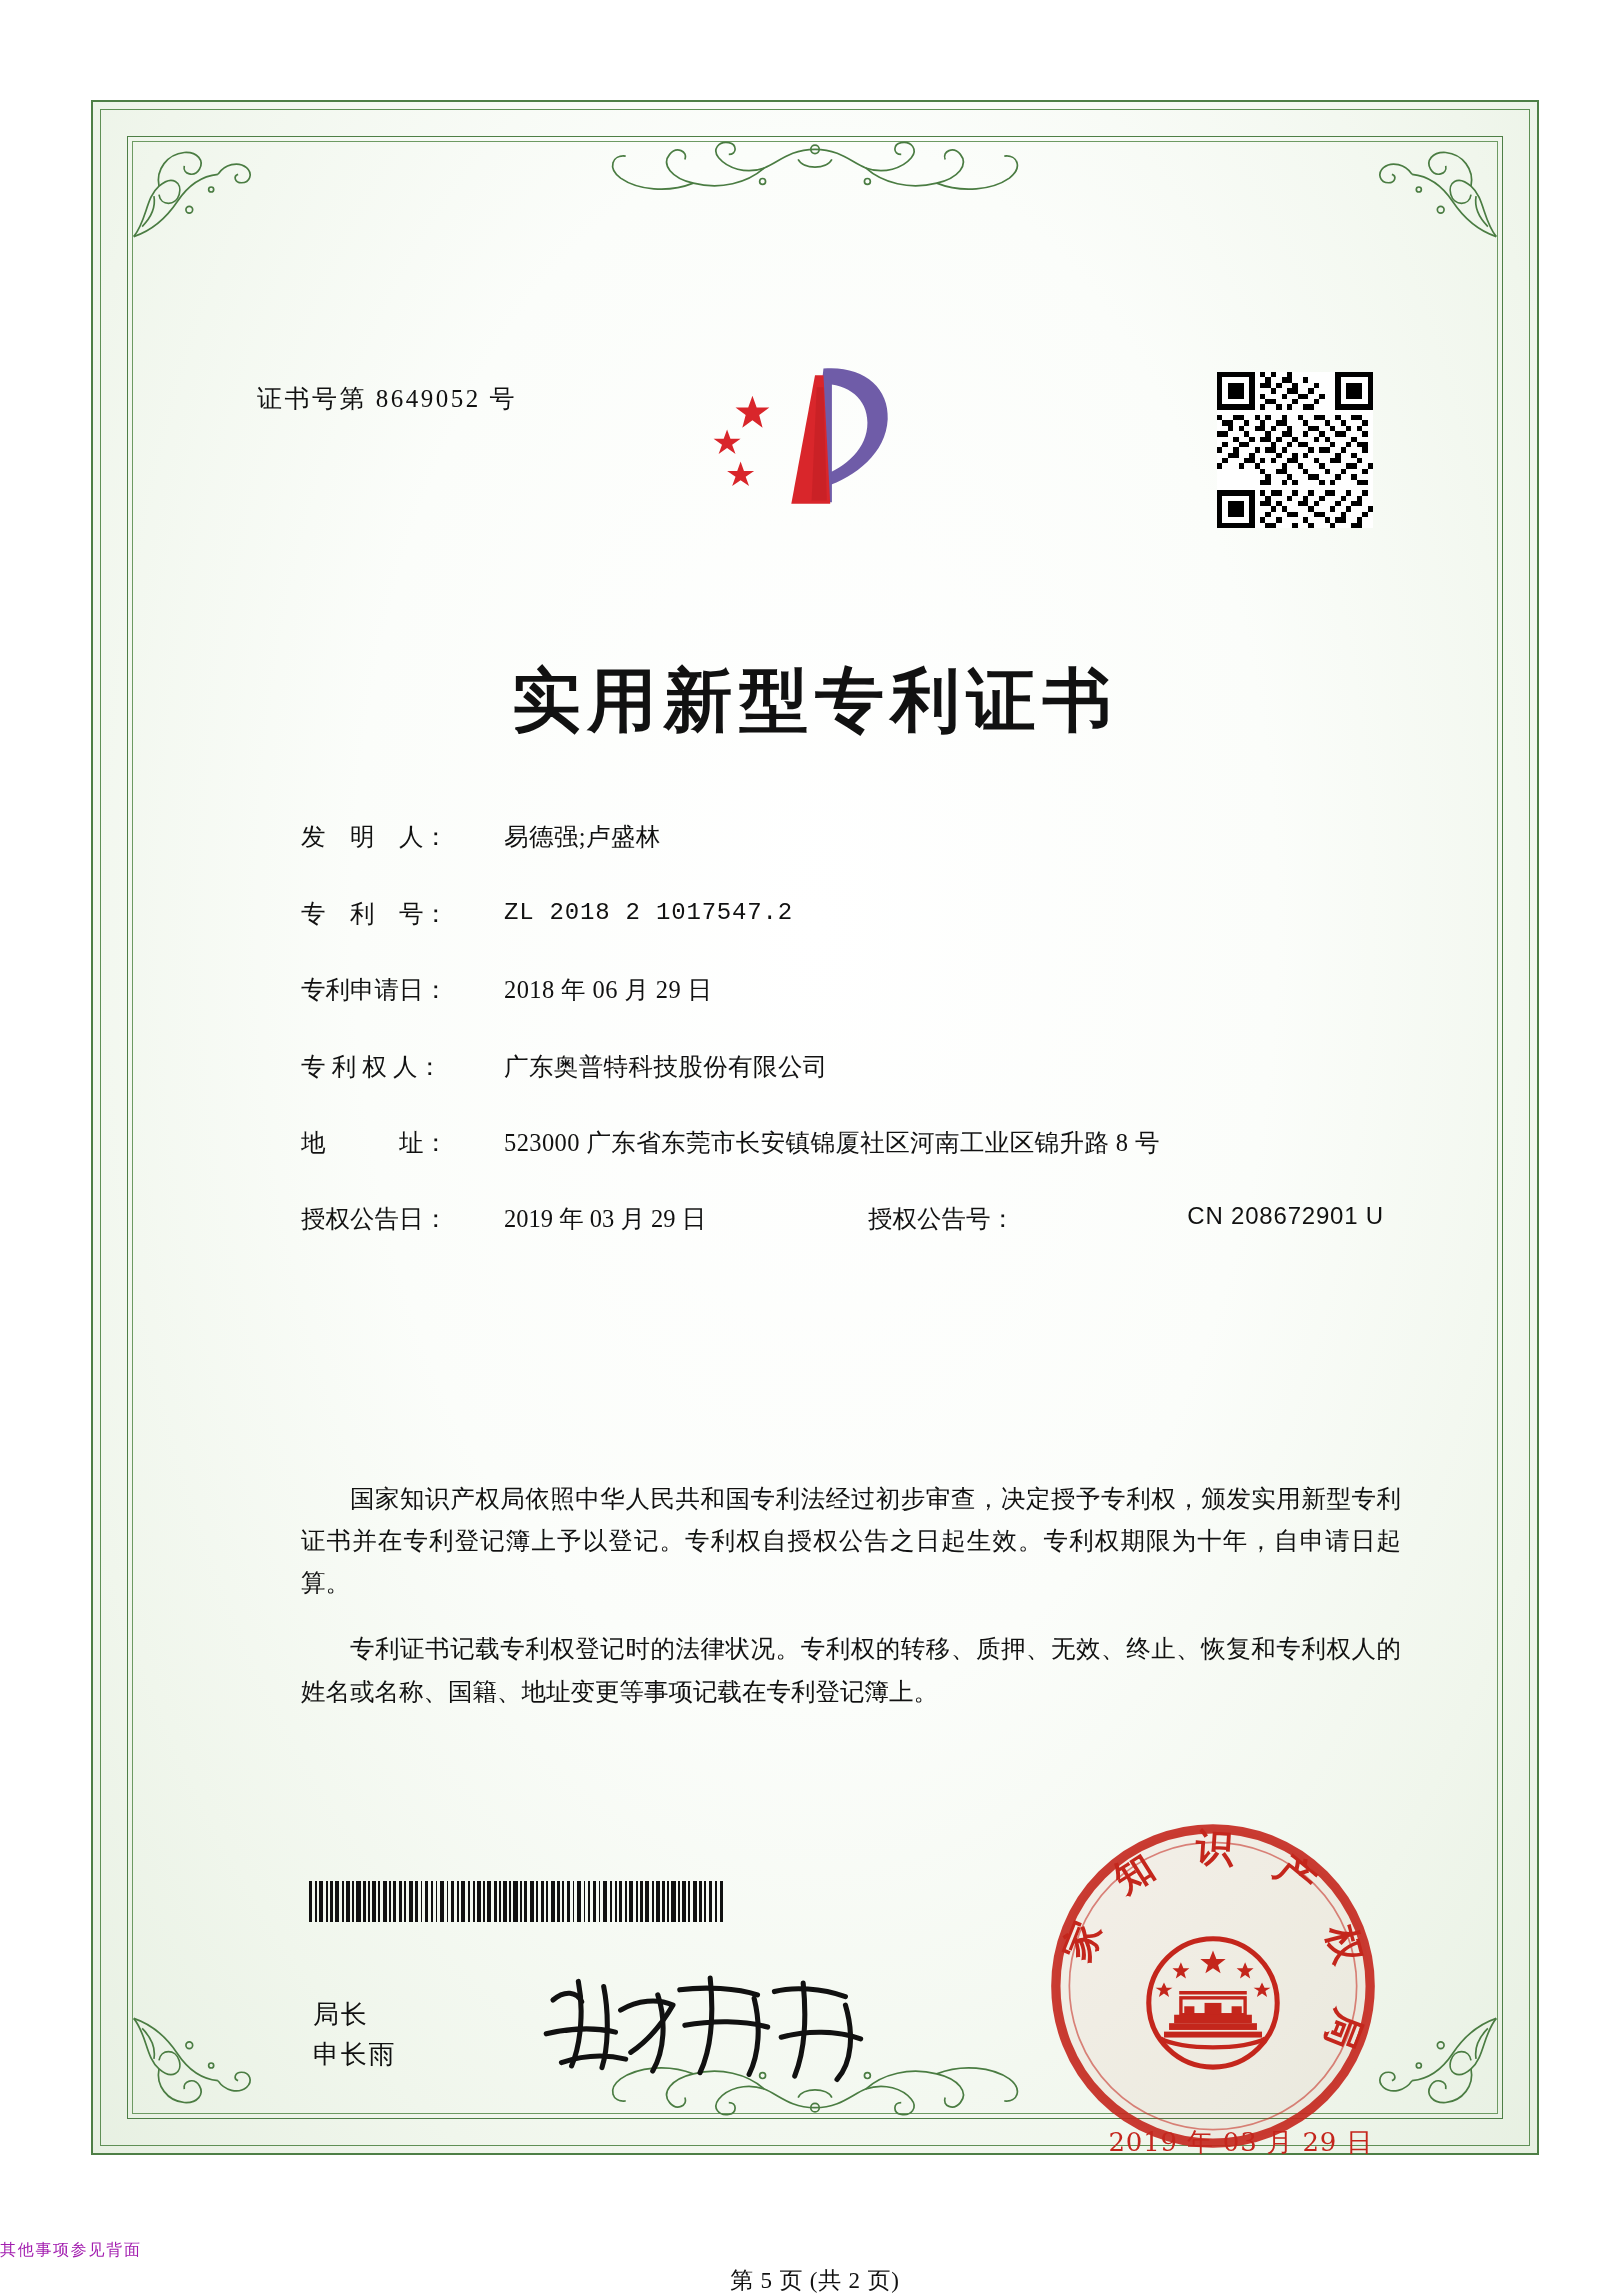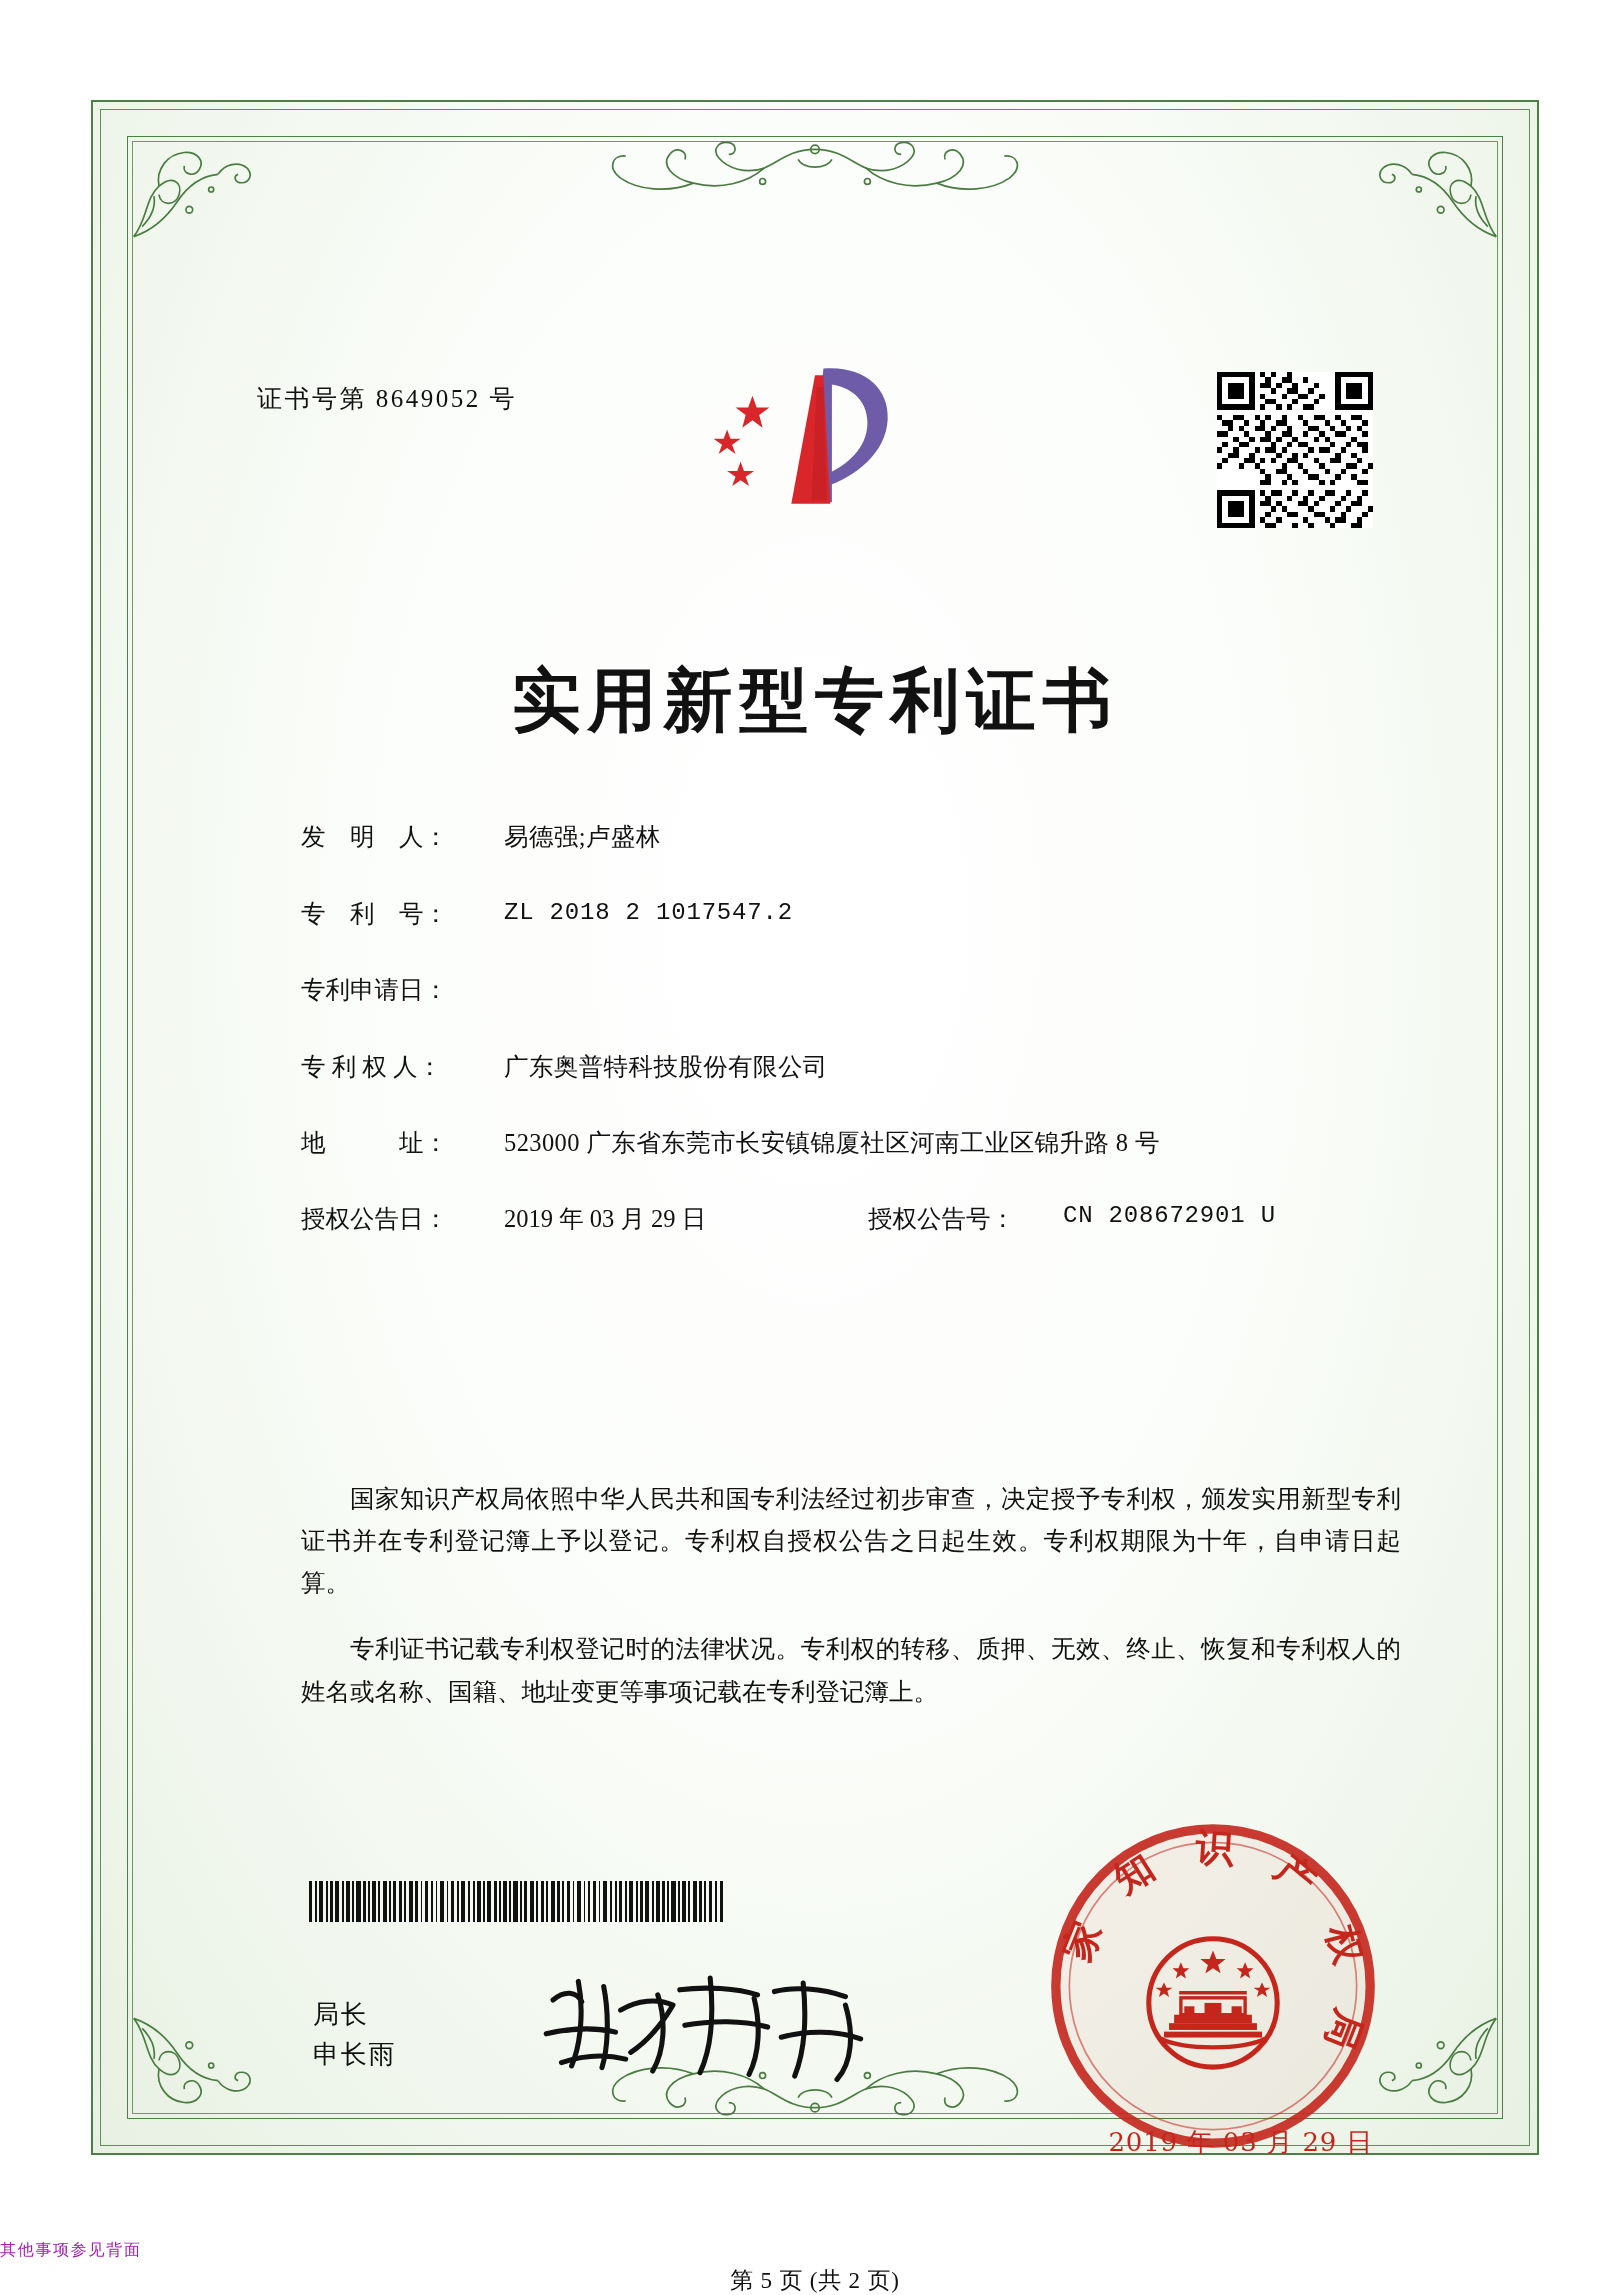--- a/index.html
+++ b/index.html
@@ -179,21 +179,21 @@
   .grant-row {
     display: flex;
     align-items: flex-start;
     font-size: 24.5px;
     color: #111;
     margin-top: 5px;
   }
   .grant-left { width: 203px; flex: 0 0 203px; white-space: pre; }
   .grant-date { flex: 0 0 364px; }
   .grant-right-label { flex: 0 0 195px; white-space: pre; }
-  .grant-right-value { flex: 1; font-family: Liberation Mono, monospace; font-size: 24px; letter-spacing: 0.8px;}
+  .grant-right-value { flex: 1; font-family: Liberation Sans, sans-serif; font-size: 24px; letter-spacing: 0.8px; text-align: right;}
 
   
   .paras {
     position: absolute;
     left: 210px;
     top: 1353px;
     width: 1100px;
     font-size: 24.5px;
     line-height: 1.72;
     color: #111;
@@ -576,20 +576,21 @@
         <div class="field-value">易德强;卢盛林</div>
       </div>
 
       <div class="field-row">
         <div class="field-label">专　利　号：</div>
         <div class="field-value mono">ZL 2018 2 1017547.2</div>
       </div>
 
       <div class="field-row">
         <div class="field-label">专利申请日：</div>
+        <div class="field-value">2018 年 06 月 29 日</div>
       </div>
 
       <div class="field-row">
         <div class="field-label">专 利 权 人：</div>
         <div class="field-value">广东奥普特科技股份有限公司</div>
       </div>
 
       <div class="field-row">
         <div class="field-label">地　　　址：</div>
         <div class="field-value addr-value">523000 广东省东莞市长安镇锦厦社区河南工业区锦升路 8 号</div>

